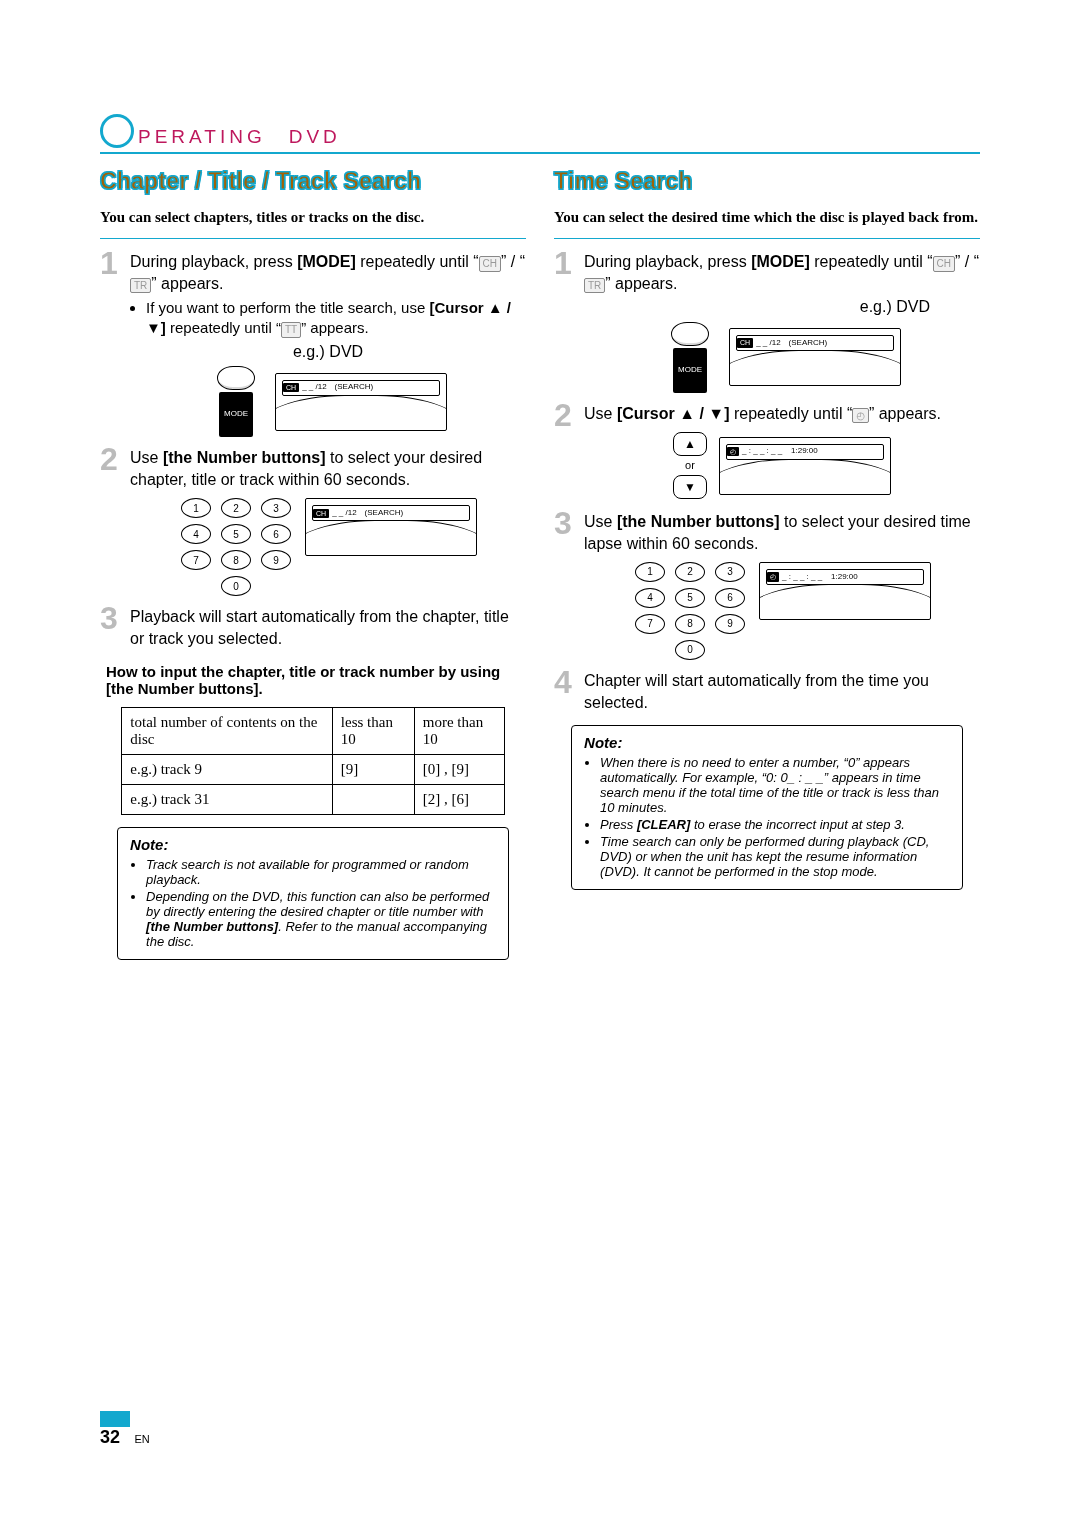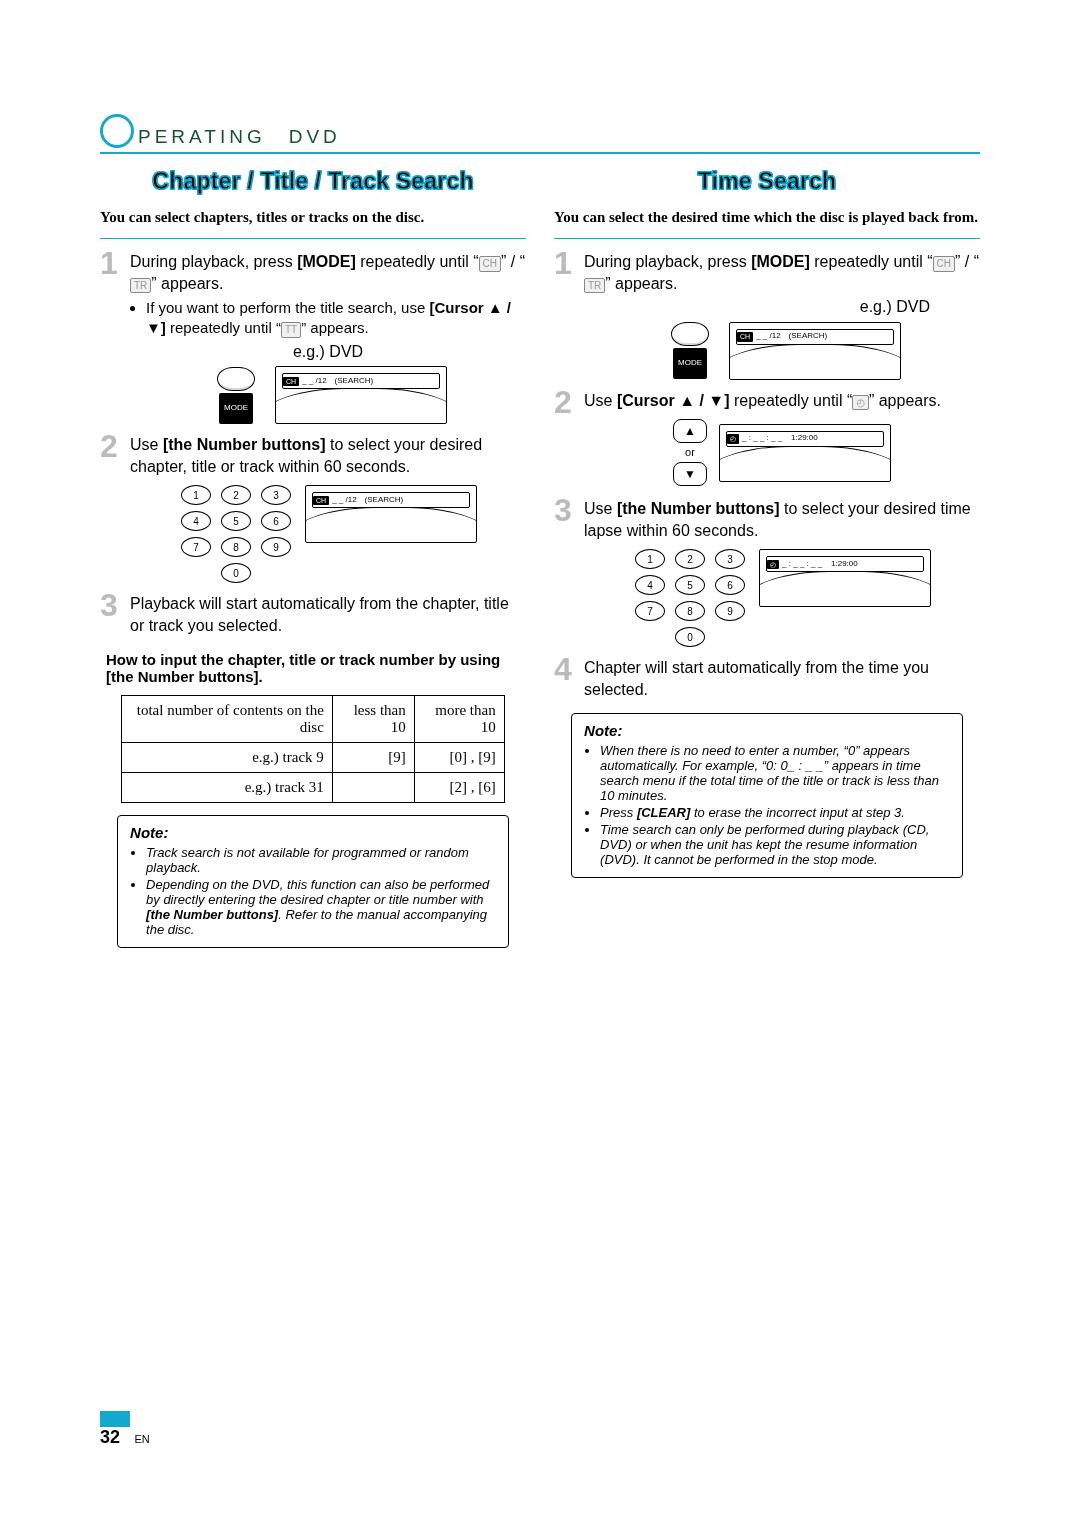--- a/index.html
+++ b/index.html
@@ -10,21 +10,21 @@
     color: #000;
   }
   .page {
     width: 1080px;
     height: 1528px;
     position: relative;
     box-sizing: border-box;
     padding: 114px 100px 40px 100px;
   }
   .header-title {
-    color: #14532d;
+    color: #be185d;
     letter-spacing: 4px;
     font-size: 19px;
     font-weight: 400;
     border-bottom: 2px solid #13a8ce;
     padding-bottom: 4px;
     margin: 0 0 8px 0;
     display: flex;
     align-items: flex-end;
   }
   .big-o {
@@ -40,21 +40,21 @@
   }
   h1.section-title {
     font-size:26px;font-weight:bold;margin:6px 0 6px 0;
     text-decoration:underline;
   }
   .columns {
     display:flex;gap:28px;
   }
   .col { flex:1; }
   .sub-title-bar {
-    color:#000000;font-weight:bold;font-size:23px;text-align:center;
+    color:#a16207;font-weight:bold;font-size:23px;
     margin:6px 0 14px 0;
     -webkit-text-stroke: 1px #13a8ce;
     text-shadow: -1px -1px 0 #13a8ce,1px -1px 0 #13a8ce,-1px 1px 0 #13a8ce,1px 1px 0 #13a8ce;
     letter-spacing:0.2px;
   }
   .intro-bold { font-weight:bold;font-size:15px;margin:0 0 12px 0;font-family:Georgia,serif; }
   .rule { height:1px;background:#13a8ce;margin:8px 0 12px 0; }
   .step { display:flex;gap:8px;margin:8px 0 10px 0; }
   .step-num {
     font-size:32px;font-weight:bold;color:#bbb;line-height:0.8;
@@ -66,21 +66,21 @@
   .eg-label { text-align:center;font-size:16px;margin:2px 0 4px 0; }
   .illus-row { display:flex;align-items:center;gap:12px;justify-content:center; }
   .mode-btn {
     width:54px;text-align:center;font-size:9px;
   }
   .mode-btn .cap {
     width:36px;height:22px;border:1px solid #000;border-radius:16px/12px;margin:0 auto 2px;
     box-shadow:inset 0 -4px 0 -2px rgba(0,0,0,.15);
   }
   .mode-btn .lbl {
-    display:inline-block;background:#000;color:#fff;font-size:8px;padding:10px 5px;border-radius:2px;
+    display:inline-block;background:#000;color:#fff;font-size:8px;padding:17px 5px;border-radius:2px;
   }
   .arrow-btns { text-align:center;font-size:11px; }
   .arrow-btns .cap {
     width:32px;height:22px;border:1px solid #000;border-radius:8px;margin:2px auto;
     display:flex;align-items:center;justify-content:center;font-size:12px;
   }
   .osd-box {
     border:1px solid #000;border-radius:2px;width:170px;height:56px;position:relative;overflow:hidden;
   }
   .osd-tag {
@@ -98,21 +98,21 @@
     border:1px solid #000;border-radius:50%;width:28px;height:18px;font-size:10px;
     display:flex;align-items:center;justify-content:center;margin:auto;
   }
   .zero-row { grid-column:2/3; }
 
   .how-to-italic { font-weight:bold;font-size:15px;margin:14px 0 10px 6px; }
   table.track-table {
     width:90%;border-collapse:collapse;margin:0 auto;font-size:15px;font-family:Georgia,serif;
   }
   table.track-table th, table.track-table td {
-    border:1px solid #000;padding:6px 8px;text-align:right;vertical-align:middle;
+    border:1px solid #000;padding:6px 8px;text-align:left;vertical-align:middle;
   }
   table.track-table th { font-weight:normal; }
   .note-box {
     border:1px solid #000;border-radius:4px;padding:8px 12px;margin:12px auto 0;font-size:13px;font-style:italic;
     width:92%;box-sizing:border-box;
   }
   .note-box .note-lbl { font-weight:bold;font-style:italic;font-size:15px; }
   .note-box ul { margin:4px 0 0 16px;padding:0; }
   .note-box li { margin:2px 0; }
   .inline-badge {

